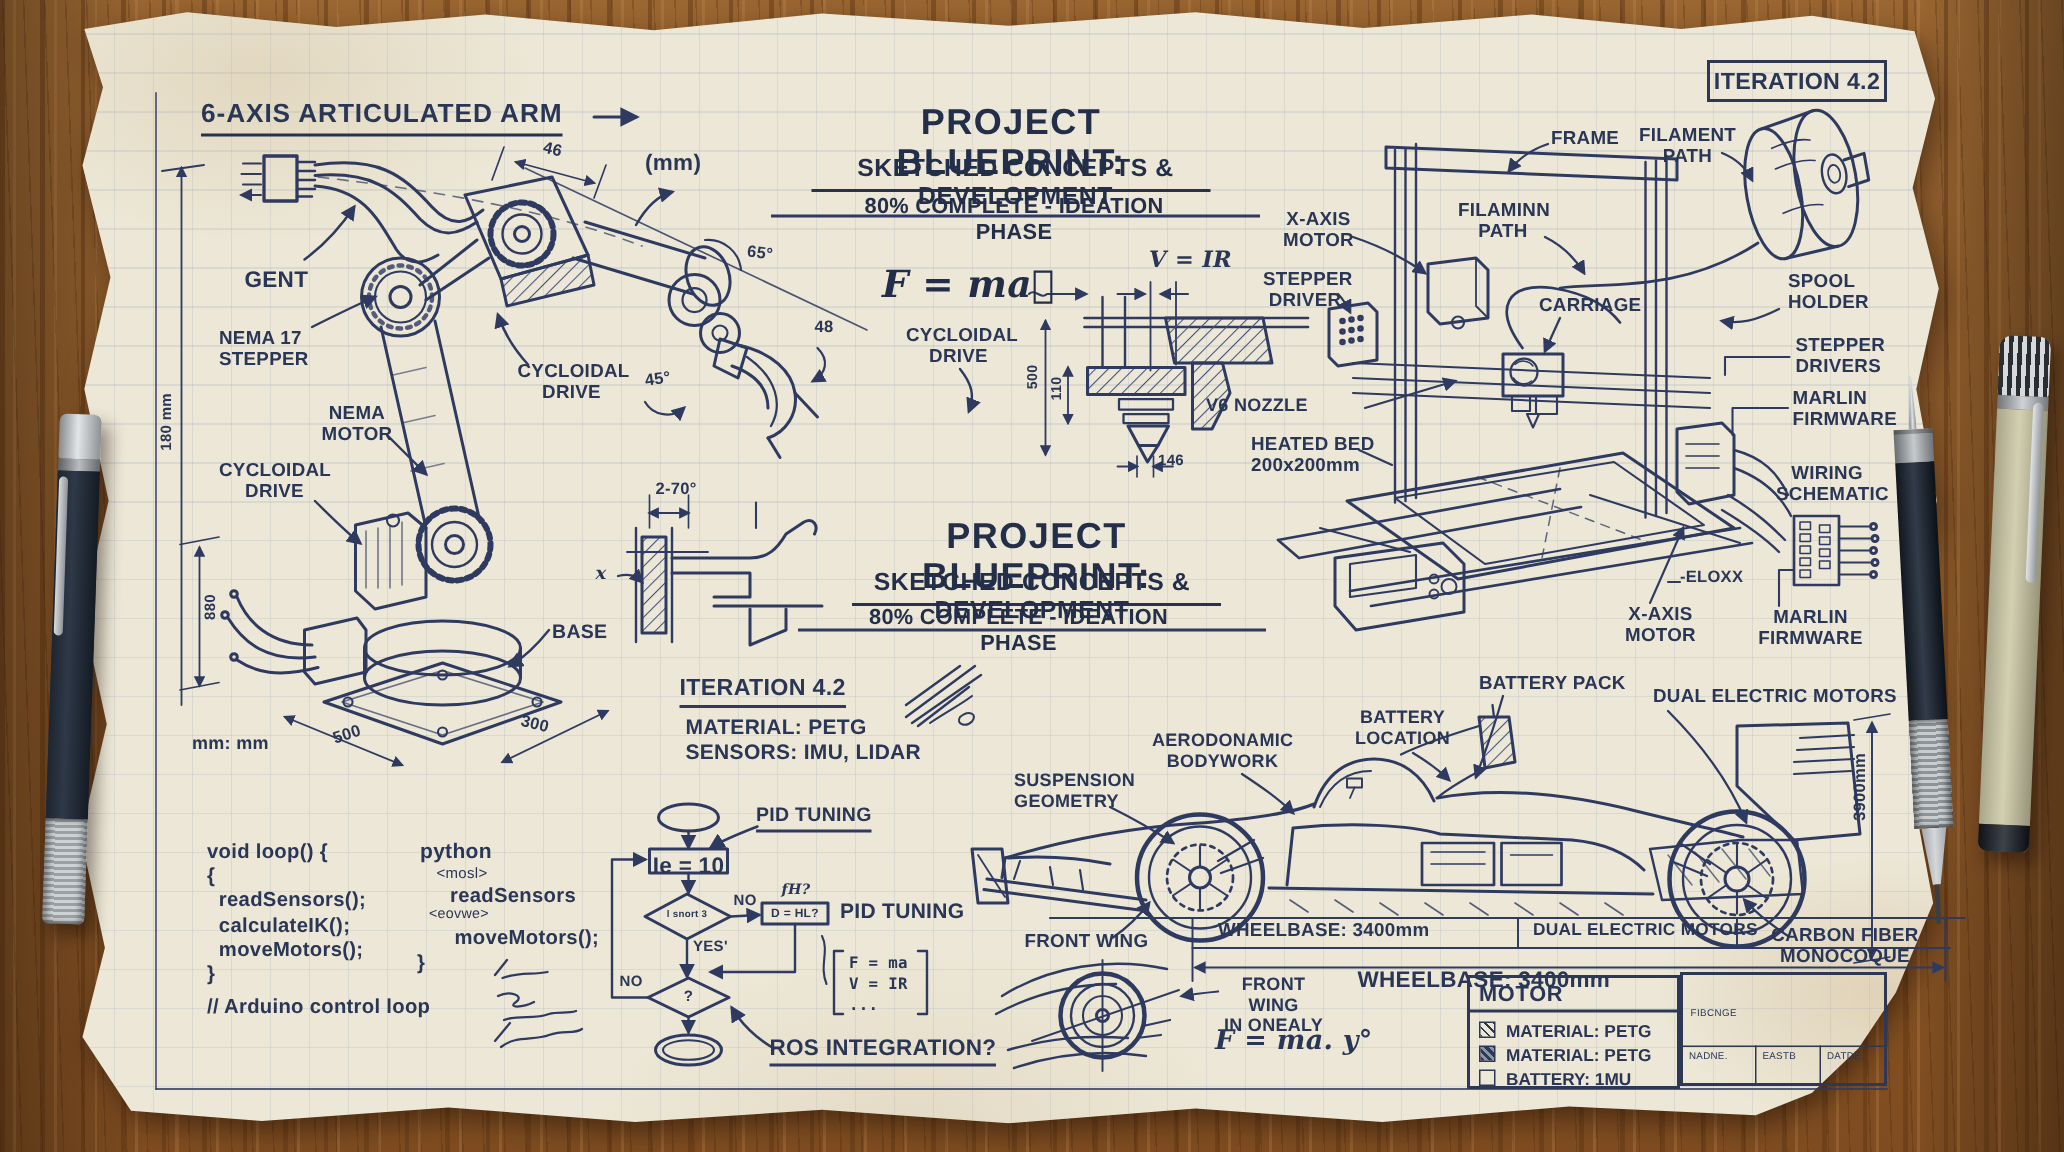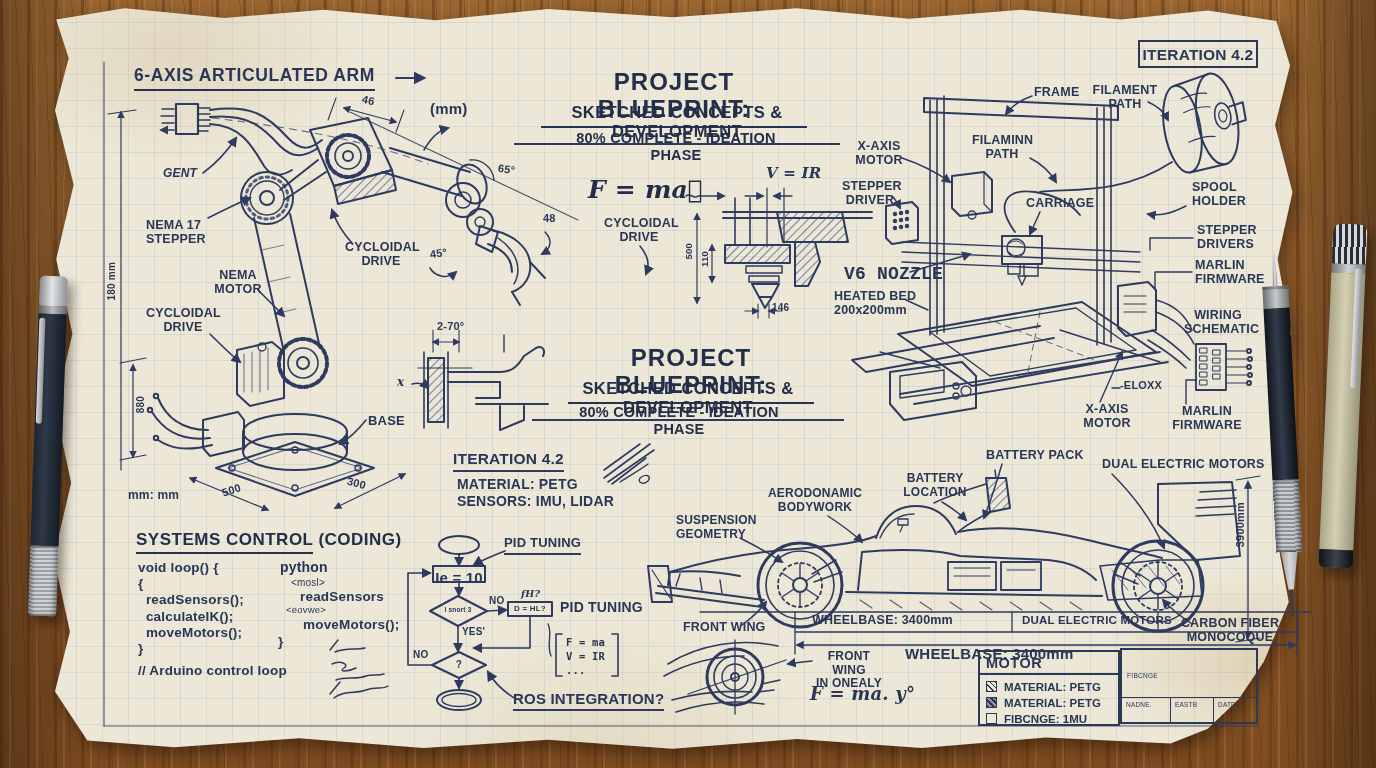--- a/index.html
+++ b/index.html
@@ -354,21 +354,21 @@
     <path d="M548,624 C553,634 546,644 551,656" stroke-width="1.4"></path>
 
     <path d="M335,652 C345,648 355,650 365,648 M330,650 L338,640" stroke-width="1.5"></path>
     <path d="M332,664 C340,660 350,664 344,668 C338,672 348,672 356,668" stroke-width="1.5"></path>
     <path d="M336,680 C346,676 356,680 366,676 C372,674 378,676 384,674" stroke-width="1.5"></path>
     <path d="M334,698 C344,690 356,694 366,690 C376,686 382,690 388,686 M330,694 L340,682" stroke-width="1.5"></path>
   </svg>
 
   <div class="lbl ul25" style="left:134px;top:66px;font-size:17.5px;letter-spacing:.6px;">6-AXIS ARTICULATED ARM</div>
   <div class="lbl" style="left:430px;top:68px;font-size:15px;margin-top:32px;">(mm)</div>
-  <div class="lbl" style="left:163px;top:167px;font-size:12px;font-style:italic;">GENT</div>
+  <div class="lbl" style="left:163px;top:178px;font-size:15px;">GENT</div>
   <div class="lbl pre" style="left:146px;top:218px;font-size:12.5px;">NEMA 17
 STEPPER</div>
   <div class="lbl pre ctr" style="left:345px;top:240px;width:72px;font-size:12.5px;">CYCLOIDAL
 DRIVE</div>
   <div class="lbl pre ctr" style="left:208px;top:268px;width:60px;font-size:12.5px;">NEMA
 MOTOR</div>
   <div class="lbl pre ctr" style="left:146px;top:306px;width:74px;font-size:12.5px;">CYCLOIDAL
 DRIVE</div>
   <div class="lbl" style="left:368px;top:414px;font-size:13px;">BASE</div>
   <div class="lbl vtext" style="left:106px;top:262px;font-size:10px;">180 mm</div>
@@ -414,21 +414,21 @@
 PATH</div>
   <div class="lbl pre ctr" style="left:842px;top:179px;width:56px;font-size:12.5px;">STEPPER
 DRIVER</div>
   <div class="lbl" style="left:1026px;top:196px;font-size:12.5px;">CARRIAGE</div>
   <div class="lbl pre" style="left:1192px;top:180px;font-size:12.5px;">SPOOL
 HOLDER</div>
   <div class="lbl pre" style="left:1197px;top:223px;font-size:12.5px;">STEPPER
 DRIVERS</div>
   <div class="lbl pre" style="left:1195px;top:258px;font-size:12.5px;">MARLIN
 FIRMWARE</div>
-  <div class="lbl" style="left:844px;top:264px;font-size:18px;font-family:Liberation Mono, monospace;">V6 NOZZLE</div>
+  <div class="lbl" style="left:804px;top:264px;font-size:12px;">V6 NOZZLE</div>
   <div class="lbl pre" style="left:834px;top:289px;font-size:12.5px;">HEATED BED
 200x200mm</div>
   <div class="lbl pre ctr" style="left:1184px;top:308px;width:68px;font-size:12.5px;">WIRING
 SCHEMATIC</div>
   <div class="lbl" style="left:1120px;top:379px;font-size:11px;">-ELOXX</div>
   <div class="lbl pre ctr" style="left:1080px;top:402px;width:54px;font-size:12.5px;">X-AXIS
 MOTOR</div>
   <div class="lbl pre ctr" style="left:1172px;top:404px;width:70px;font-size:12.5px;">MARLIN
 FIRMWARE</div>
 
@@ -444,21 +444,20 @@
   <div class="lbl" style="left:812px;top:613px;font-size:12.5px;">WHEELBASE: 3400mm</div>
   <div class="lbl" style="left:1022px;top:614px;font-size:11.5px;">DUAL ELECTRIC MOTORS</div>
   <div class="lbl" style="left:905px;top:645px;font-size:15px;">WHEELBASE: 3400mm</div>
   <div class="lbl pre ctr" style="left:1176px;top:616px;width:108px;font-size:12.5px;">CARBON FIBER
 MONOCOQUE</div>
   <div class="lbl vtext" style="left:1234px;top:502px;font-size:11px;">3900mm</div>
   <div class="lbl pre ctr" style="left:812px;top:650px;width:74px;font-size:12px;">FRONT WING
 IN ONEALY</div>
   <div class="lbl ital" style="left:810px;top:684px;font-size:18px;">F = ma. y°</div>
 
-  <div class="lbl" style="left:136px;top:530px;font-size:17px;letter-spacing:.5px;color:#232e49;"><span class="ul25">SYSTEMS CONTROL</span><span> (CODING)</span></div>
   <div class="lbl code" style="left:138px;top:560px;font-size:13.5px;line-height:1.2;">void loop() {
 {
   readSensors();
   calculateIK();
   moveMotors();
 }</div>
   <div class="lbl" style="left:280px;top:560px;font-size:14px;">python</div>
   <div class="lbl" style="left:291px;top:577px;font-size:10px;font-weight:400;">&lt;mosl&gt;</div>
   <div class="lbl" style="left:300px;top:589px;font-size:13.5px;">readSensors</div>
   <div class="lbl" style="left:286px;top:605px;font-size:9.5px;font-weight:400;">&lt;eovwe&gt;</div>
@@ -479,21 +478,21 @@
   <div class="lbl ul" style="left:513px;top:690px;font-size:15px;">ROS INTEGRATION?</div>
   <div class="lbl pre" style="left:566px;top:635px;font-size:10.5px;font-family:'DejaVu Sans Mono',monospace;line-height:1.35;">F = ma
 V = IR
 ...</div>
 
   <div class="box" style="left:978px;top:650px;width:142px;height:76px;border-width:2px;">
     <div class="lbl" style="left:6px;top:3px;font-size:14.5px;letter-spacing:.5px;">MOTOR</div>
     <div style="position:absolute;left:0;top:21px;width:100%;border-top:2px solid #2c3854;"></div>
     <div class="legend-item" style="position:absolute;left:0;top:26px;"><span class="sw sw-hatch"></span><span>MATERIAL: PETG</span></div>
     <div class="legend-item" style="position:absolute;left:0;top:42px;"><span class="sw sw-solid"></span><span>MATERIAL: PETG</span></div>
-    <div class="legend-item" style="position:absolute;left:0;top:58px;"><span class="sw"></span><span>FIBCNGE: 1MU</span></div>
+    <div class="legend-item" style="position:absolute;left:0;top:58px;"><span class="sw"></span><span>BATTERY: 1MU</span></div>
   </div>
   <div class="box" style="left:1120px;top:648px;width:138px;height:76px;border-width:2px;">
     <div class="lbl" style="left:5px;top:22px;font-size:6.5px;font-weight:400;letter-spacing:.3px;">FIBCNGE</div>
     <div style="position:absolute;left:0;top:47px;width:100%;border-top:1.5px solid #2c3854;"></div>
     <div style="position:absolute;left:48px;top:47px;height:25px;border-left:1.5px solid #2c3854;"></div>
     <div style="position:absolute;left:91px;top:47px;height:25px;border-left:1.5px solid #2c3854;"></div>
     <div class="lbl" style="left:4px;top:51px;font-size:6.5px;font-weight:400;">NADNE.</div>
     <div class="lbl" style="left:53px;top:51px;font-size:6.5px;font-weight:400;">EASTB</div>
     <div class="lbl" style="left:96px;top:51px;font-size:6.5px;font-weight:400;">DATDE.</div>
   </div>

